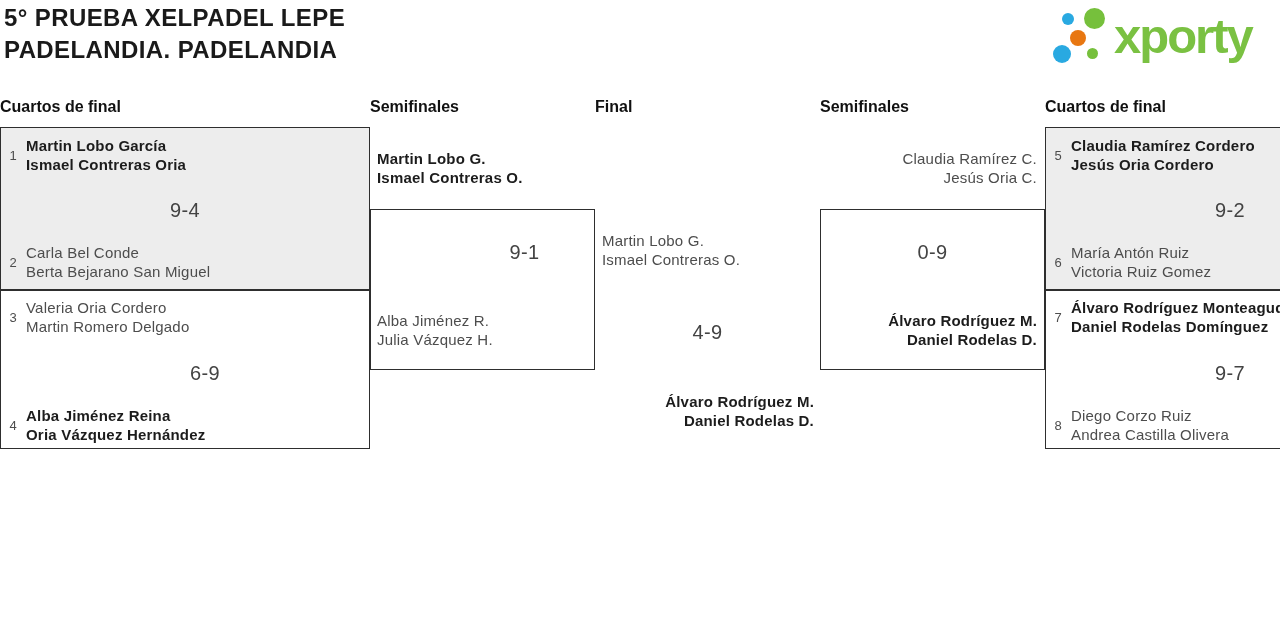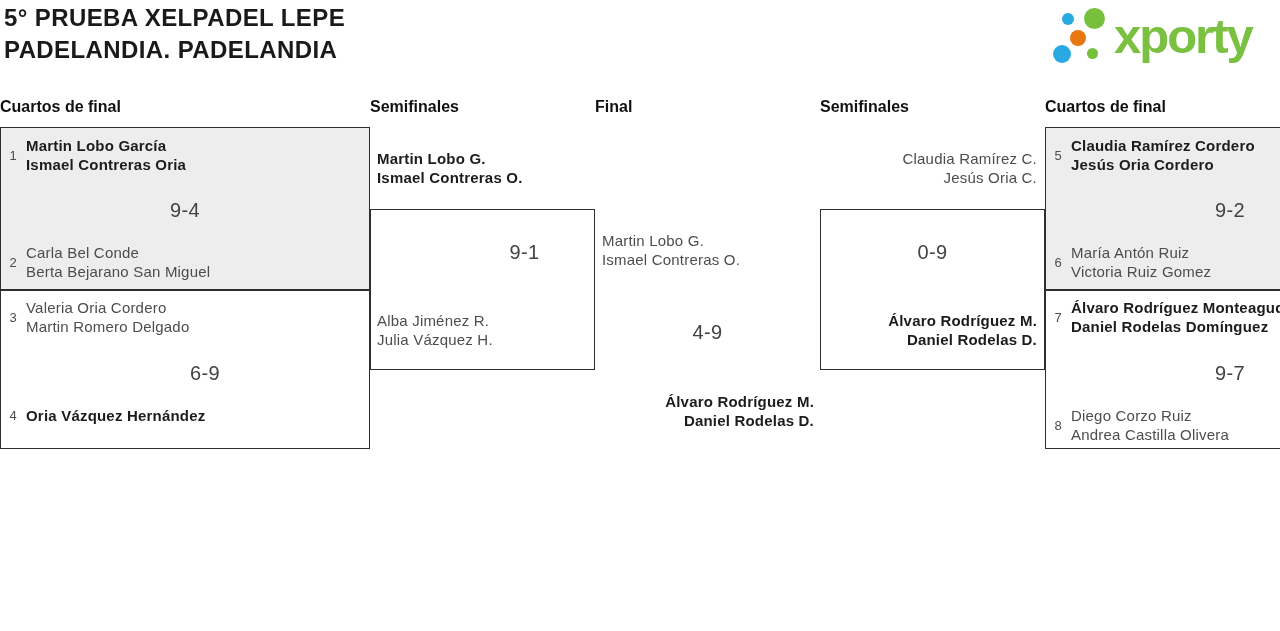--- a/index.html
+++ b/index.html
@@ -117,20 +117,21 @@
     <span class="seed">3</span>
     <div class="names">
       <span class="name">Valeria Oria Cordero</span>
       <span class="name">Martin Romero Delgado</span>
     </div>
   </div>
   <div class="score" style="left:0; width:370px; top:362px;padding-left:40px;">6-9</div>
   <div class="team" style="left:6px; top:406px;">
     <span class="seed">4</span>
     <div class="names winner">
+      <span class="name">Alba Jiménez Reina</span>
       <span class="name">Oria Vázquez Hernández</span>
     </div>
   </div>
 
   <div class="team" style="left:377px; top:149px;">
     <div class="names winner">
       <span class="name">Martin Lobo G.</span>
       <span class="name">Ismael Contreras O.</span>
     </div>
   </div>

